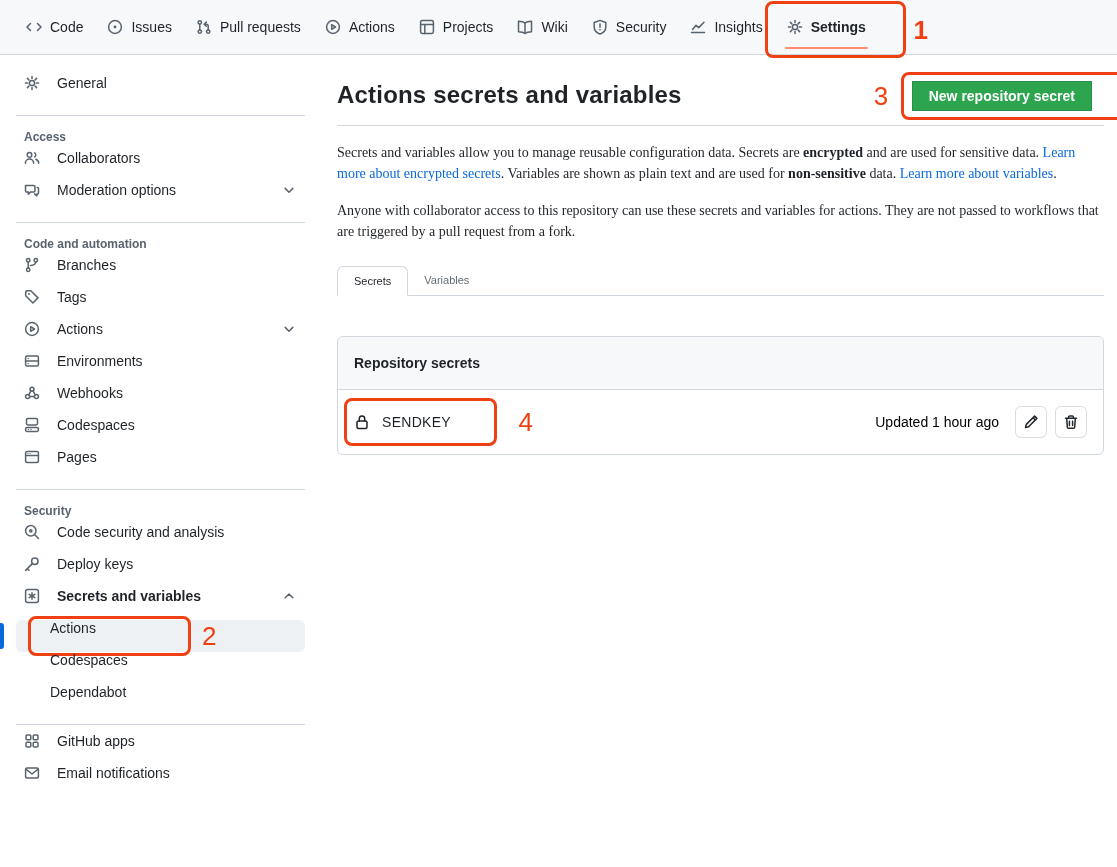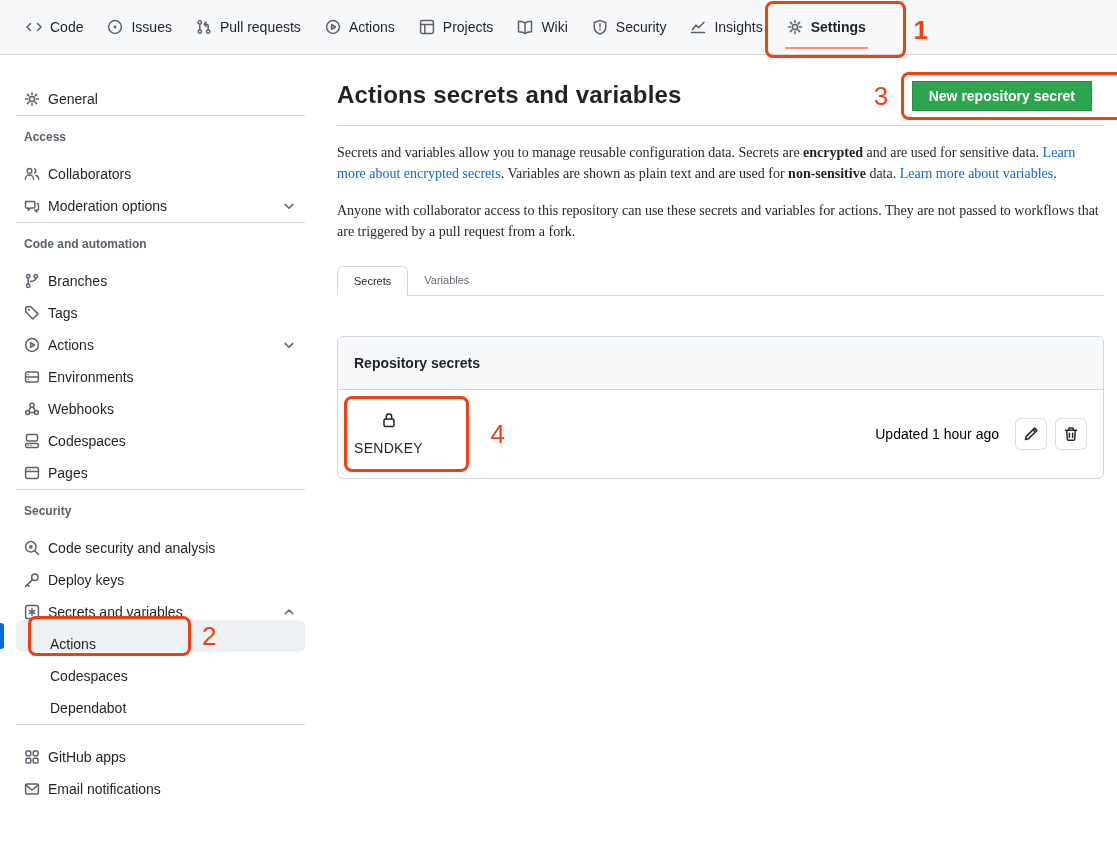--- a/index.html
+++ b/index.html
@@ -24,24 +24,24 @@
     border:3px solid #ee4013; border-radius:8px; pointer-events:none; }
   .nav-annot-num { position:absolute; right:-52px; top:50%; transform:translateY(-38%);
     font-size:26px; color:#ee4013; }
 
   
   .layout { display:flex; height:812px; }
   .sidebar { width:321px; padding:20px 16px 0; flex:none; position:relative; }
   .main { flex:1; padding:26px 13px 0 16px; min-width:0; }
 
   
-  .srow { display:flex; align-items:flex-end; gap:8px; height:32px; padding:0 8px;
+  .srow { display:flex; align-items:flex-start; gap:17px; height:32px; padding:0 8px;
     border-radius:6px; font-size:14px; cursor:pointer; position:relative; }
   .srow .chev { margin-left:auto; }
-  .srow.bold { font-weight:400; }
+  .srow.bold { font-weight:700; }
   .sub { padding-left:34px; }
   .sub.active { background:#eef1f4; }
   .side-divider { border:none; border-top:1px solid #d0d7de; margin:8px 0; }
   .side-header { font-size:12px; font-weight:700; color:#59636e; padding:0 8px; margin:14px 0 6px; }
   .active-bar { position:absolute; left:-16px; top:3px; width:4px; height:26px;
     background:#0969da; border-radius:0 3px 3px 0; }
   .side-annot-box { position:absolute; left:12px; width:163px; top:-4px; bottom:-4px;
     border:3px solid #ee4013; border-radius:8px; pointer-events:none; }
   .side-annot-num { position:absolute; left:186px; top:50%; transform:translateY(-50%);
     font-size:26px; color:#ee4013; }
@@ -75,21 +75,21 @@
   .box-header { background:#f6f8fa; border-bottom:1px solid #d0d7de; border-radius:6px 6px 0 0;
     padding:12px 16px; display:flex; align-items:center; justify-content:space-between; min-height:56px; }
   .box-title { font-size:14px; font-weight:700; }
   .btn-default { background:#fff; color:#24292f; font-size:13px; font-weight:600;
     border:1px solid rgba(27,31,36,.15); border-radius:6px; padding:6px 12px;
     font-family:inherit; cursor:pointer; white-space:nowrap; }
   .box-empty { padding:24px 16px; text-align:center; font-size:14px; color:#25292e; }
 
   .secret-row { display:flex; align-items:center; padding:16px; }
   .secret-name-wrap { display:flex; align-items:center; gap:12px; position:relative;
-    padding:6px 0;flex-direction:column; }
+    padding:6px 0; }
   .secret-name-wrap .ic { color:#1f2328; }
   .secret-name { font-size:14px; letter-spacing:.3px; }
   .row-annot-box { position:absolute; top:-10px; bottom:-10px; left:-10px; right:-46px;
     border:3px solid #ee4013; border-radius:8px; pointer-events:none; }
   .row-annot-num { position:absolute; right:-82px; top:50%; transform:translateY(-50%);
     font-size:26px; color:#ee4013; }
   .row-right { margin-left:auto; display:flex; align-items:center; gap:8px; }
   .updated { font-size:14px; color:#000000; margin-right:8px; }
   .icon-btn { width:32px; height:32px; background:#fff; border:1px solid rgba(27,31,36,.15);
     border-radius:6px; display:flex; align-items:center; justify-content:center; cursor:pointer; }

